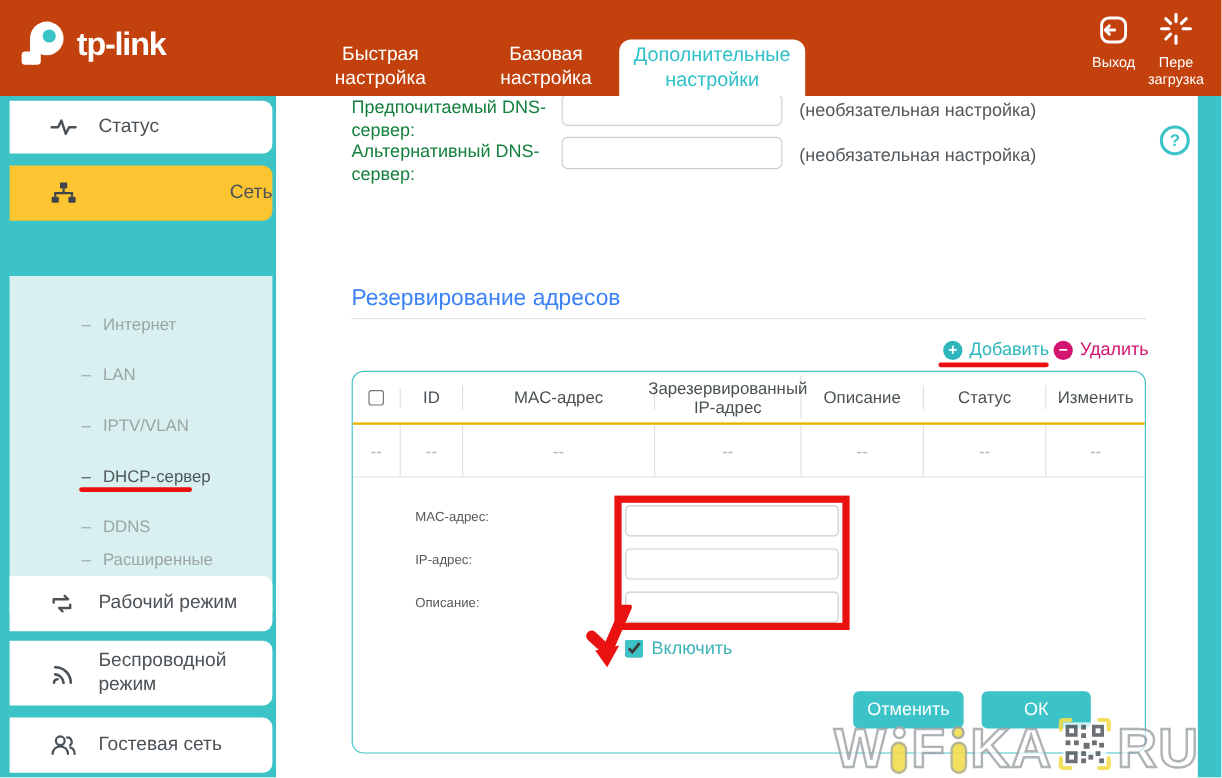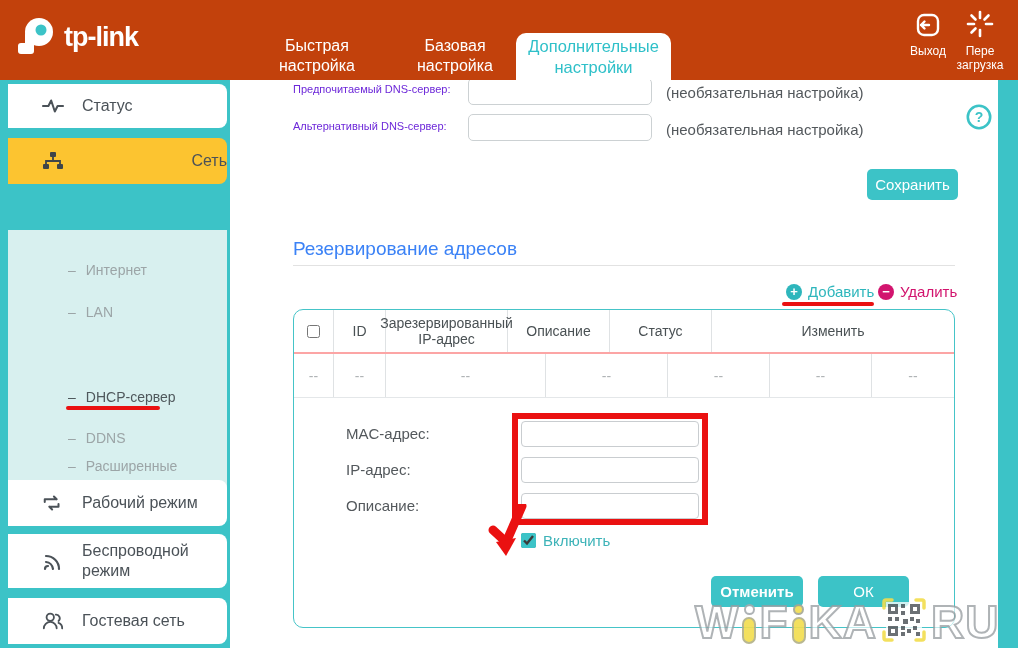--- a/index.html
+++ b/index.html
@@ -32,42 +32,42 @@
     display:flex; align-items:center; gap:18px; padding-left:34px; color:#4b5258; font-size:16px; cursor:pointer; }
   .side-card.yellow { background:#fcc430;justify-content:space-between; }
   .side-icon { width:22px; height:22px; flex:0 0 22px; display:flex; align-items:center; justify-content:center; }
   #subpanel { position:absolute; left:8px; top:150px; width:219px; height:288px; background:#d8f0ef; border-radius:0 0 8px 8px; }
   .sub-item { position:absolute; left:60px; color:#9ca5a7; font-size:14px; line-height:20px; cursor:pointer; width:150px; }
   .sub-item .dash { margin-right:10px; }
   .sub-item.current { color:#4f585c; }
 
   
   #main { position:absolute; left:230px; top:80px; width:768px; height:568px; background:#fff; }
-  .fld-label { position:absolute; font-size:11px; line-height:19px; color:#6d28d9; }
+  .fld-label { position:absolute; font-size:15px; line-height:19px; color:#15803d; }
   .txt-input { position:absolute; border:1px solid #ccd1d3; border-radius:5px; background:#fff; height:27px; width:184px; padding:0 8px; font-size:14px; color:#53585c; }
   .note { position:absolute; font-size:15px; color:#53585c; }
   #help { position:absolute; left:736px; top:24px; width:26px; height:26px; cursor:pointer; }
   .teal-btn { position:absolute; background:#3cc3c7; color:#fff; border:none; border-radius:5px; font-size:15px; font-family:"Liberation Sans",sans-serif; cursor:pointer; }
   #section-title { position:absolute; left:63px; top:158px; font-size:19px; color:#3b82f6; }
   #section-hr { position:absolute; left:63px; top:185px; width:662px; height:1px; background:#e2e2e2; }
   .tool-link { position:absolute; top:203px; display:flex; align-items:center; gap:6px; font-size:15px; cursor:pointer; }
   .tool-link .dot { width:16px; height:16px; border-radius:50%; color:#fff; font-size:13px; line-height:16px; text-align:center; font-weight:bold; }
   #add-link { left:556px; color:#2eb6bc; } #add-link .dot { background:#2eb6bc; }
   #del-link { left:648px; color:#d2146e; } #del-link .dot { background:#d2146e; }
 
   
   #resv-table { position:absolute; left:63px; top:229px; width:662px; height:319px; border:1px solid #45c4c8; border-radius:10px; background:#fff; }
   .t-row { display:flex; width:100%; }
   .t-cell { display:flex; align-items:center; justify-content:center; text-align:center; border-right:1px solid #dfe2e4; font-size:14px; color:#4a5154; padding:2px 4px; }
   .t-cell:last-child { border-right:none; }
-  #t-head { height:44px; border-bottom:2px solid #fca5a5; }
+  #t-head { height:44px; border-bottom:2px solid #eab308;align-items:center; }
   #t-empty { height:44px; border-bottom:1px solid #e4e7e9; color:#b0b4b6; }
   #t-empty .t-cell { color:#b0b4b6; }
   .c0{width:40px;} .c1{width:52px;} .c2{width:160px;} .c3{width:122px;} .c4{width:102px;} .c5{width:102px;} .c6{flex:1;}
-  .form-label { position:absolute; left:52px; font-size:15px; color:#53585c; }
+  .form-label { position:absolute; left:52px; font-size:11px; color:#53585c; }
   .form-input { position:absolute; left:227px; width:178px; height:26px; border:1px solid #c9cdd0; border-radius:4px; background:#fff; padding:0 6px; font-size:14px; }
   #red-box { position:absolute; left:218px; top:103px; width:196px; height:112px; border:6px solid #ea1111; pointer-events:none; z-index:5; }
   #enable-row { position:absolute; left:227px; top:222px; display:flex; align-items:center; gap:7px; }
   #enable-row input { width:15px; height:15px; accent-color:#3cc3c7; }
   #enable-row span { color:#3db3b8; font-size:15px; }
   #arrow-anno { position:absolute; left:194px; top:194px; z-index:6; pointer-events:none; }
   .red-underline { position:absolute; height:4px; background:#ea1111; border-radius:2px; z-index:6; }
 
   
   #watermark { position:absolute; left:695px; top:596px; display:flex; align-items:flex-end; z-index:60; opacity:.9; }
@@ -142,20 +142,21 @@
         <rect x="15" y="13" width="6" height="5" rx="1" fill="#3f4549"></rect>
         <path d="M11 6 V10 M4 13 V10 H18 V13" stroke="#3f4549" stroke-width="1.8" fill="none"></path>
       </svg>
     </span>
     <span>Сеть</span>
   </div>
 
   <div id="subpanel">
     <div class="sub-item" style="top:30px;"><span class="dash">–</span><span>Интернет</span></div>
     <div class="sub-item" style="top:72px;"><span class="dash">–</span><span>LAN</span></div>
+    <div class="sub-item" style="top:114px;"><span class="dash">–</span><span>IPTV/VLAN</span></div>
     <div class="sub-item current" style="top:157px;"><span class="dash">–</span><span>DHCP-сервер</span></div>
     <div class="red-underline" style="left:58px; top:176px; width:94px;"></div>
     <div class="sub-item" style="top:198px;"><span class="dash">–</span><span>DDNS</span></div>
     <div class="sub-item" style="top:226px; display:flex;">
         <span class="dash">–</span>
         <span style="width:120px;">Расширенные настройки маршрутизации</span>
       </div>
   </div>
 
   <div class="side-card" style="top:400px; height:46px;">
@@ -205,21 +206,20 @@
   <input class="txt-input" style="left: 238px; top: 34px;" value="">
   <div class="note" style="left:436px; top:41px;">(необязательная настройка)</div>
 
   <div id="help">
     <svg width="26" height="26" viewBox="0 0 26 26">
       <circle cx="13" cy="13" r="11.2" fill="none" stroke="#3cc3c7" stroke-width="2.6"></circle>
       <text x="13" y="18" text-anchor="middle" font-size="14" font-weight="bold" fill="#3cc3c7" font-family="Liberation Sans, sans-serif">?</text>
     </svg>
   </div>
 
-  <button class="teal-btn" style="left:637px; top:89px; width:91px; height:31px;">Сохранить</button>
 
   <div id="section-title">Резервирование адресов</div>
   <div id="section-hr"></div>
 
   <div class="tool-link" id="add-link">
     <span class="dot">+</span>
     <span>Добавить</span>
   </div>
   <div class="red-underline" style="left:552px; top:222px; width:92px;"></div>
 
@@ -227,20 +227,21 @@
     <span class="dot">−</span>
     <span>Удалить</span>
   </div>
 
   <div id="resv-table">
     <div class="t-row" id="t-head">
       <div class="t-cell c0">
           <input type="checkbox" style="">
         </div>
       <div class="t-cell c1">ID</div>
+      <div class="t-cell c2">MAC-адрес</div>
       <div class="t-cell c3">Зарезервированный IP-адрес</div>
       <div class="t-cell c4">Описание</div>
       <div class="t-cell c5">Статус</div>
       <div class="t-cell c6">Изменить</div>
     </div>
     <div class="t-row" id="t-empty">
       <div class="t-cell c0">--</div>
       <div class="t-cell c1">--</div>
       <div class="t-cell c2">--</div>
       <div class="t-cell c3">--</div>
@@ -264,21 +265,21 @@
       <path d="M34 2 L20 34" stroke="#ea1111" stroke-width="9" stroke-linecap="round"></path>
       <path d="M5 26 L18 38" stroke="#ea1111" stroke-width="9" stroke-linecap="round"></path>
       <path d="M28 34 L18 52 L8 38 Z" fill="#ea1111"></path>
     </svg>
 
     <div id="enable-row">
       <input type="checkbox" checked="" style="">
       <span>Включить</span>
     </div>
 
-    <button class="teal-btn" style="left:417px; top:266px; width:92px; height:31px;font-weight:bold;">Отменить</button>
+    <button class="teal-btn" style="left:417px; top:266px; width:92px; height:31px;">Отменить</button>
     <button class="teal-btn" style="left:524px; top:266px; width:91px; height:31px;">ОК</button>
   </div>
 </div>
 
 <div id="watermark">
   <span class="wm-letter">W</span>
   <span class="wm-i">
       <span class="dot white"></span>
       <span class="pill"></span>
     </span>

